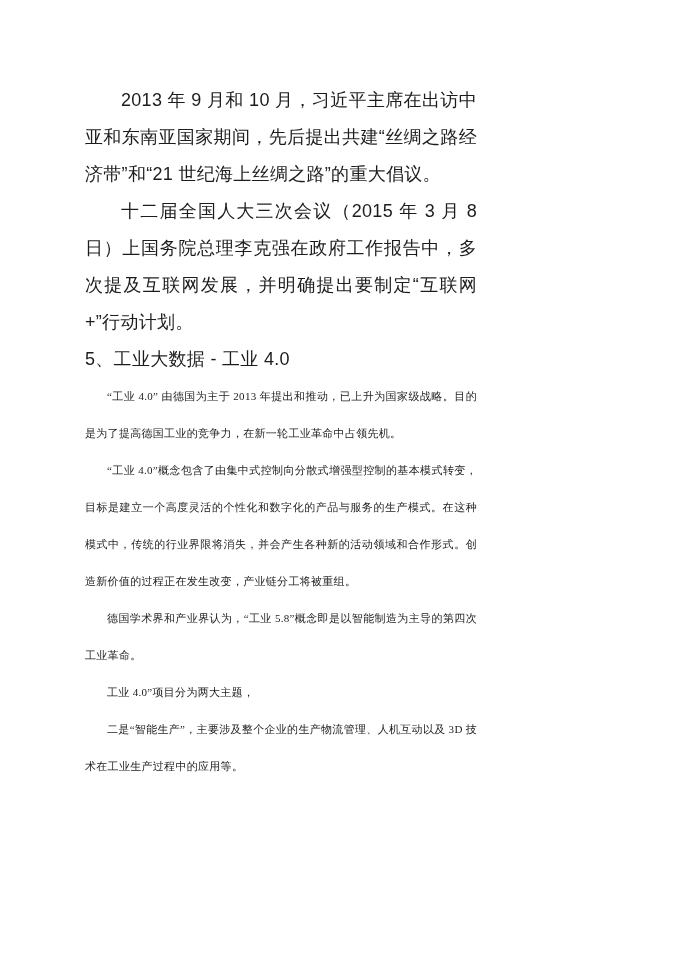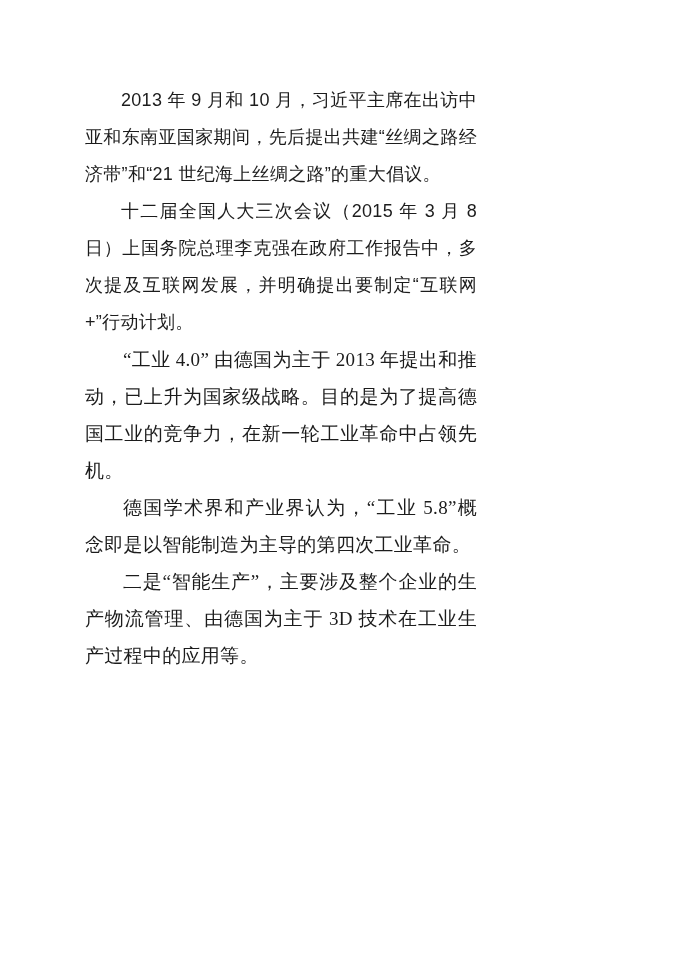--- a/index.html
+++ b/index.html
@@ -27,39 +27,42 @@
   }
   .para.indent {
     text-indent: 2em;
   }
   .sans {
     font-family: "Liberation Sans", sans-serif;
     font-size: 18px;
   }
   .serif {
     font-family: "Liberation Serif", serif;
-    font-size: 19px;
+    font-size: 11px;
   }
   .heading {
     font-family: "Liberation Sans", sans-serif;
     font-size: 18px;
     text-align: left;
     text-indent: 0;
   }
 </style>
 </head>
 <body>
 
 <div id="page">
   <p class="para sans indent">2013 年 9 月和 10 月，习近平主席在出访中亚和东南亚国家期间，先后提出共建“丝绸之路经济带”和“21 世纪海上丝绸之路”的重大倡议。</p>
 
   <p class="para sans indent">十二届全国人大三次会议（2015 年 3 月 8 日）上国务院总理李克强在政府工作报告中，多次提及互联网发展，并明确提出要制定“互联网+”行动计划。</p>
 
+  <p class="para heading">5、工业大数据 - 工业 4.0</p>
 
   <p class="para serif indent">“工业 4.0” 由德国为主于 2013 年提出和推动，已上升为国家级战略。目的是为了提高德国工业的竞争力，在新一轮工业革命中占领先机。</p>
 
+  <p class="para serif indent">“工业 4.0”概念包含了由集中式控制向分散式增强型控制的基本模式转变，目标是建立一个高度灵活的个性化和数字化的产品与服务的生产模式。在这种模式中，传统的行业界限将消失，并会产生各种新的活动领域和合作形式。创造新价值的过程正在发生改变，产业链分工将被重组。</p>
 
   <p class="para serif indent">德国学术界和产业界认为，“工业 5.8”概念即是以智能制造为主导的第四次工业革命。</p>
 
+  <p class="para serif indent">工业 4.0”项目分为两大主题，</p>
 
 
-  <p class="para serif indent">二是“智能生产”，主要涉及整个企业的生产物流管理、由德国为主于 3D 技术在工业生产过程中的应用等。</p>
+  <p class="para serif indent">二是“智能生产”，主要涉及整个企业的生产物流管理、人机互动以及 3D 技术在工业生产过程中的应用等。</p>
 </div>
 
 </body></html>

